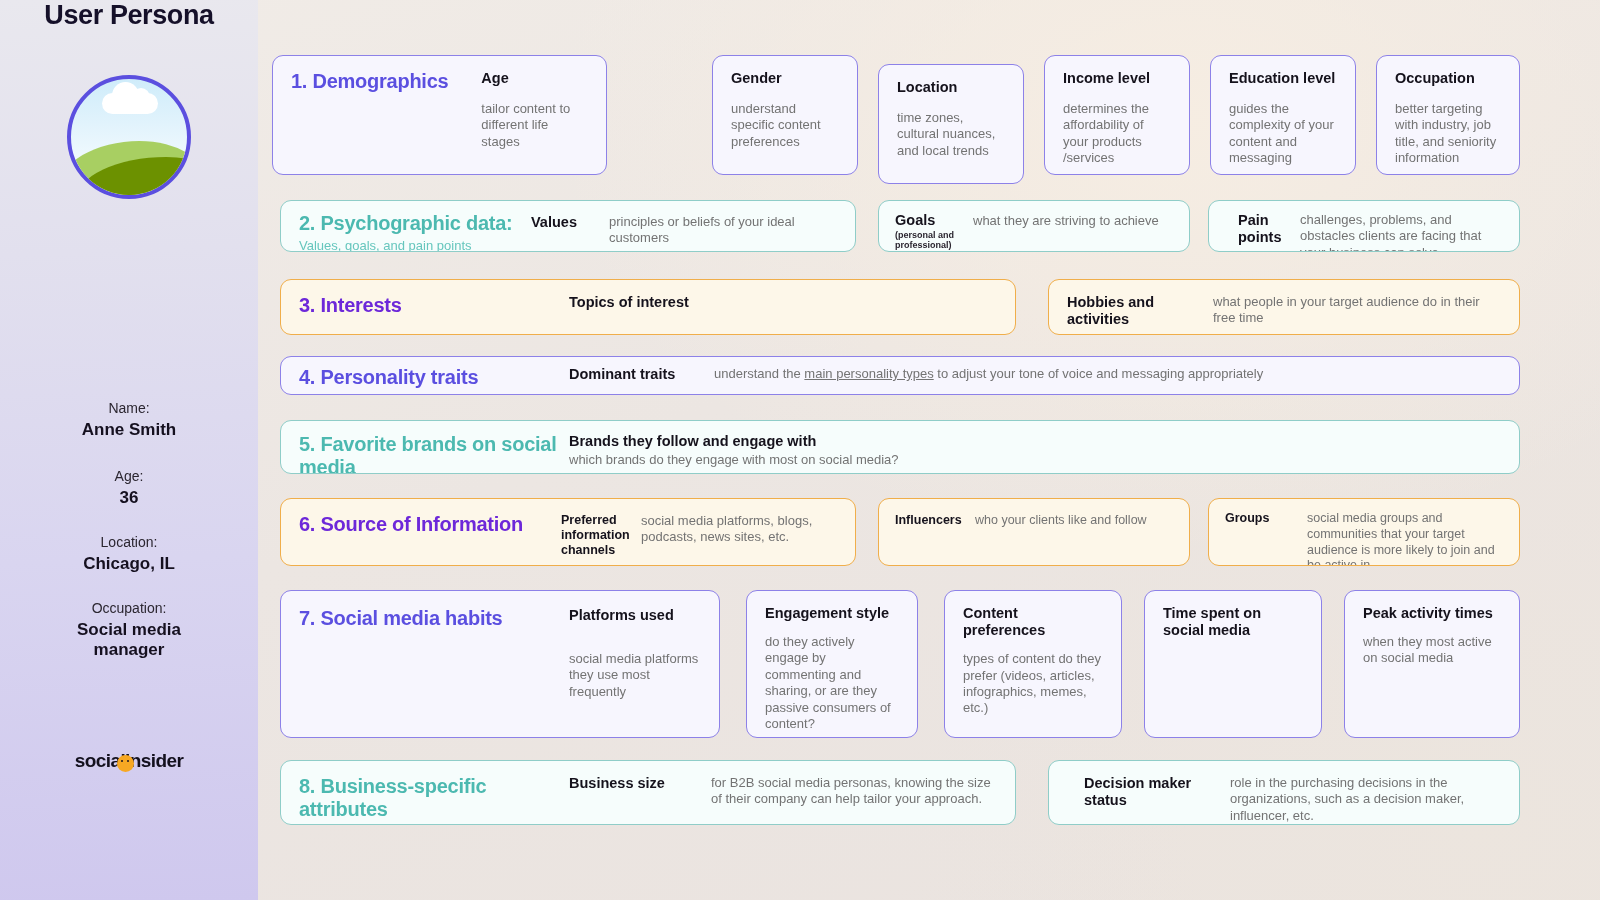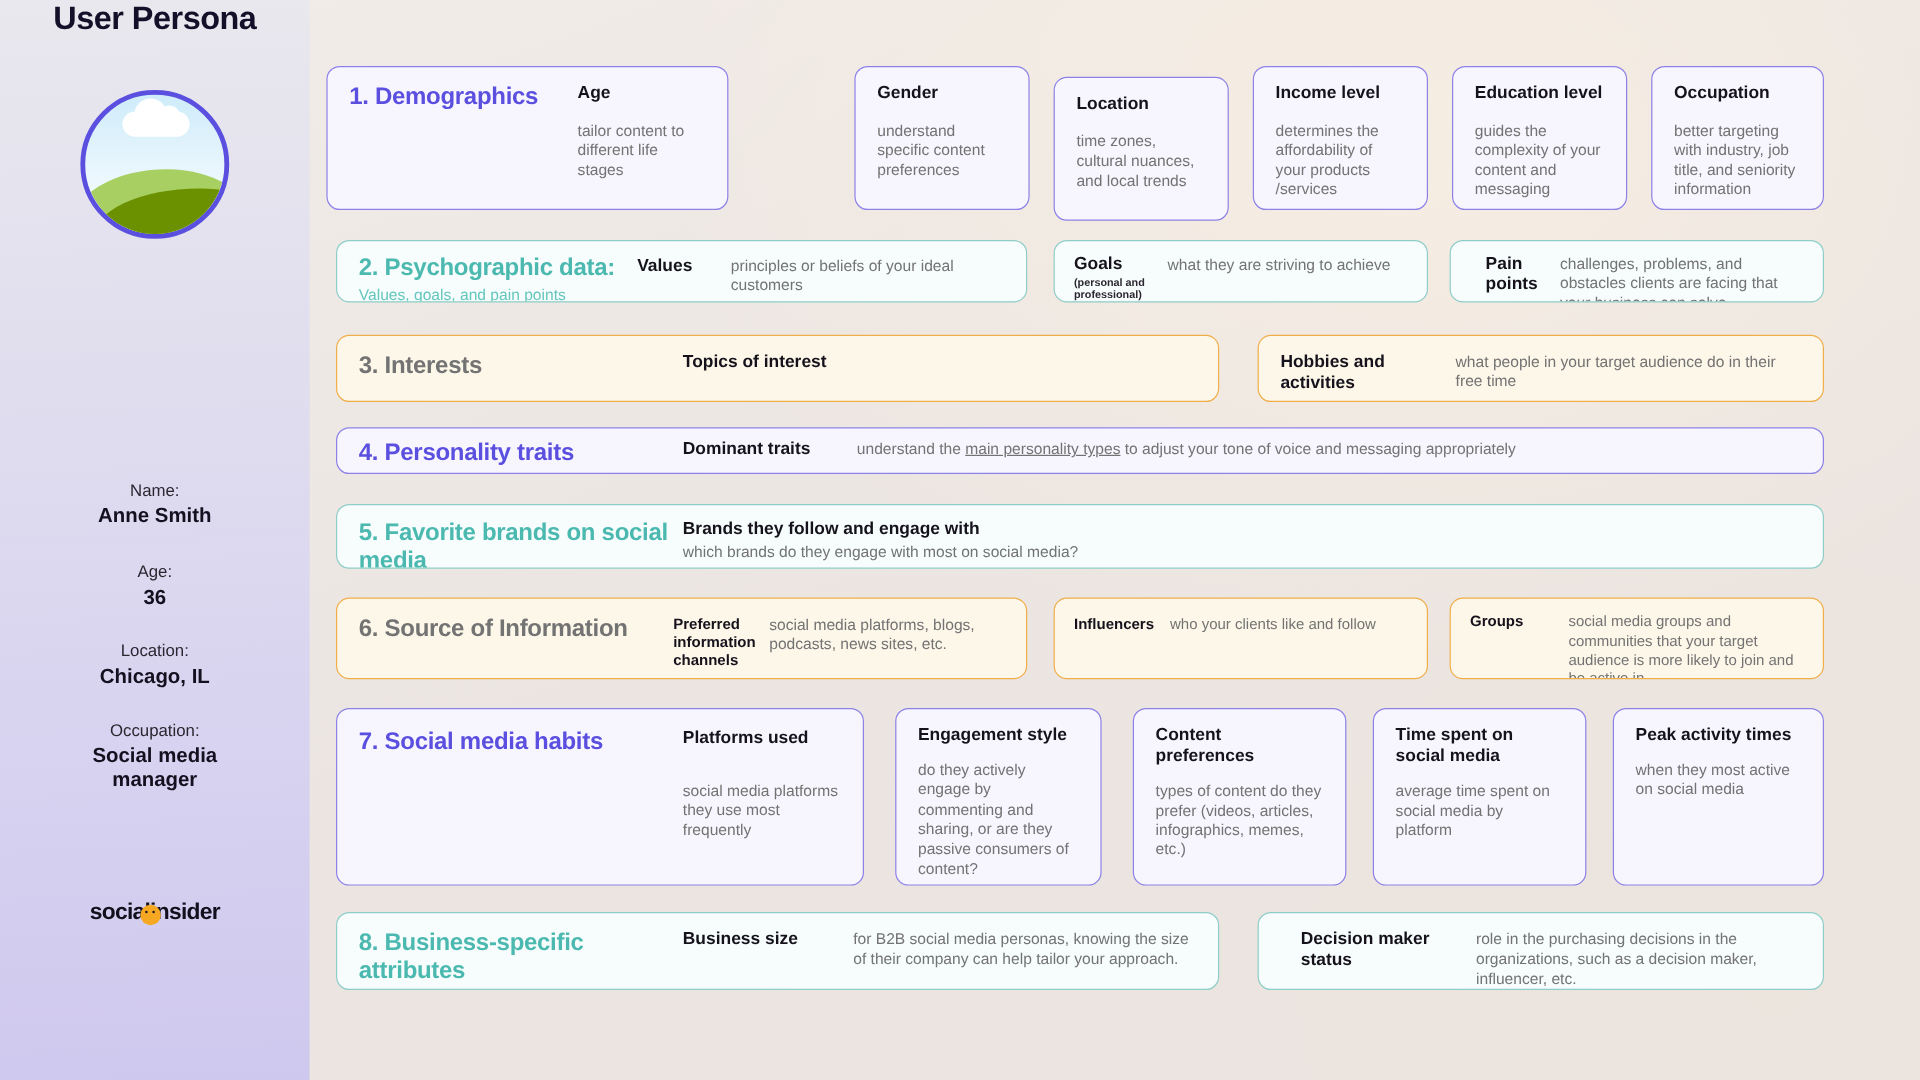--- a/index.html
+++ b/index.html
@@ -175,21 +175,21 @@
 
   
   .t-purple { background: #f7f6fe; border-color: #8d81e8; }
   .t-purple .sec-title { color: #5b4fe0; }
   
   .t-teal { background: #f6fdfc; border-color: #8fcdc8; }
   .t-teal .sec-title { color: #4cb9b0; }
   .t-teal .sec-sub { color: #66c6bd; }
   
   .t-orange { background: #fdf7e9; border-color: #f0ae4a; }
-  .t-orange .sec-title { color: #737373; }
+  .t-orange .sec-title { color: #6d28d9; }
 
   .row-flex { display: flex; align-items: flex-start; }
   .stack-col { display: flex; flex-direction: column; }
 </style>
 </head>
 <body>
 
 <div id="canvas">
 
   <aside id="sidebar">
@@ -357,21 +357,20 @@
     <div class="item-desc" style="margin-top:12px;">do they actively engage by commenting and sharing, or are they passive consumers of content?</div>
   </div>
 
   <div class="card t-purple" style="left:944px; top:590px; width:178px; height:148px;">
     <div class="item-title">Content preferences</div>
     <div class="item-desc" style="margin-top:12px;">types of content do they prefer (videos, articles, infographics, memes, etc.)</div>
   </div>
 
   <div class="card t-purple" style="left:1144px; top:590px; width:178px; height:148px;">
     <div class="item-title">Time spent on social media</div>
-    <div class="item-desc" style="margin-top:12px;">average time spent on social media by platform</div>
   </div>
 
   <div class="card t-purple" style="left:1344px; top:590px; width:176px; height:148px;">
     <div class="item-title">Peak activity times</div>
     <div class="item-desc" style="margin-top:12px;">when they most active on social media</div>
   </div>
 
   <div class="card t-teal" style="left:280px; top:760px; width:736px; height:65px; padding:14px 18px;">
     <div class="row-flex">
       <div class="sec-title" style="width:270px;">8. Business-specific attributes</div>

